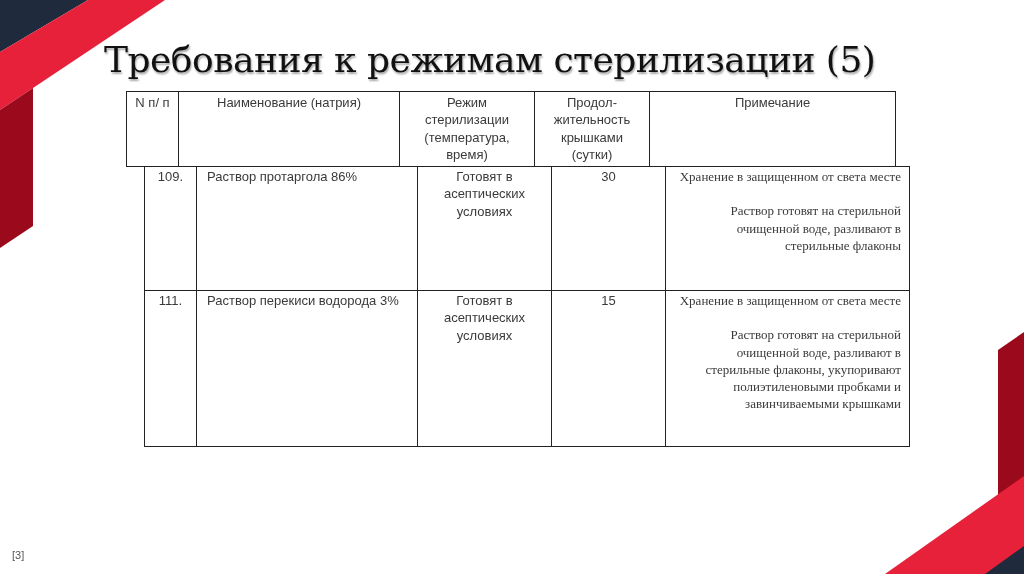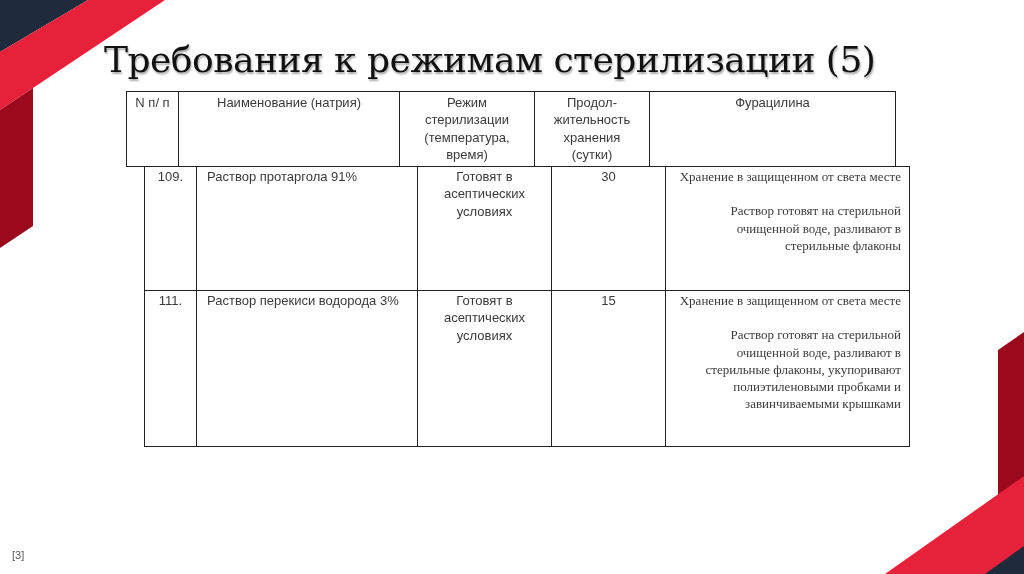--- a/index.html
+++ b/index.html
@@ -65,38 +65,38 @@
       <col style="width:221px">
       <col style="width:135px">
       <col style="width:115px">
       <col style="width:246px">
   </colgroup>
   <tbody>
       <tr>
     <th>N п/ п</th>
     <th class="name">Наименование (натрия)</th>
     <th>Режим стерилизации (температура, время)</th>
-    <th>Продол- жительность хранения (сутки)</th>
-    <th>Фурацилина</th>
+    <th>Продол- жительность крышками (сутки)</th>
+    <th>Примечание</th>
   </tr>
 </tbody>
   </table>
 
 <table class="body">
   <colgroup>
     <col style="width:52px">
       <col style="width:221px">
       <col style="width:134px">
       <col style="width:114px">
       <col style="width:244px">
   </colgroup>
   <tbody>
       <tr style="height:124px">
     <td class="num">109.</td>
-    <td class="name"><span>Раствор протаргола 91%</span></td>
+    <td class="name"><span>Раствор протаргола 86%</span></td>
     <td class="mode">Готовят в асептических условиях</td>
     <td class="days">30</td>
     <td class="note">
       <span>Хранение в защищенном от света месте</span>
       <span class="gap"></span>
       <span>Раствор готовят на стерильной очищенной воде, разливают в стерильные флаконы</span>
     </td>
   </tr>
   <tr style="height:156px">
     <td class="num">111.</td>

